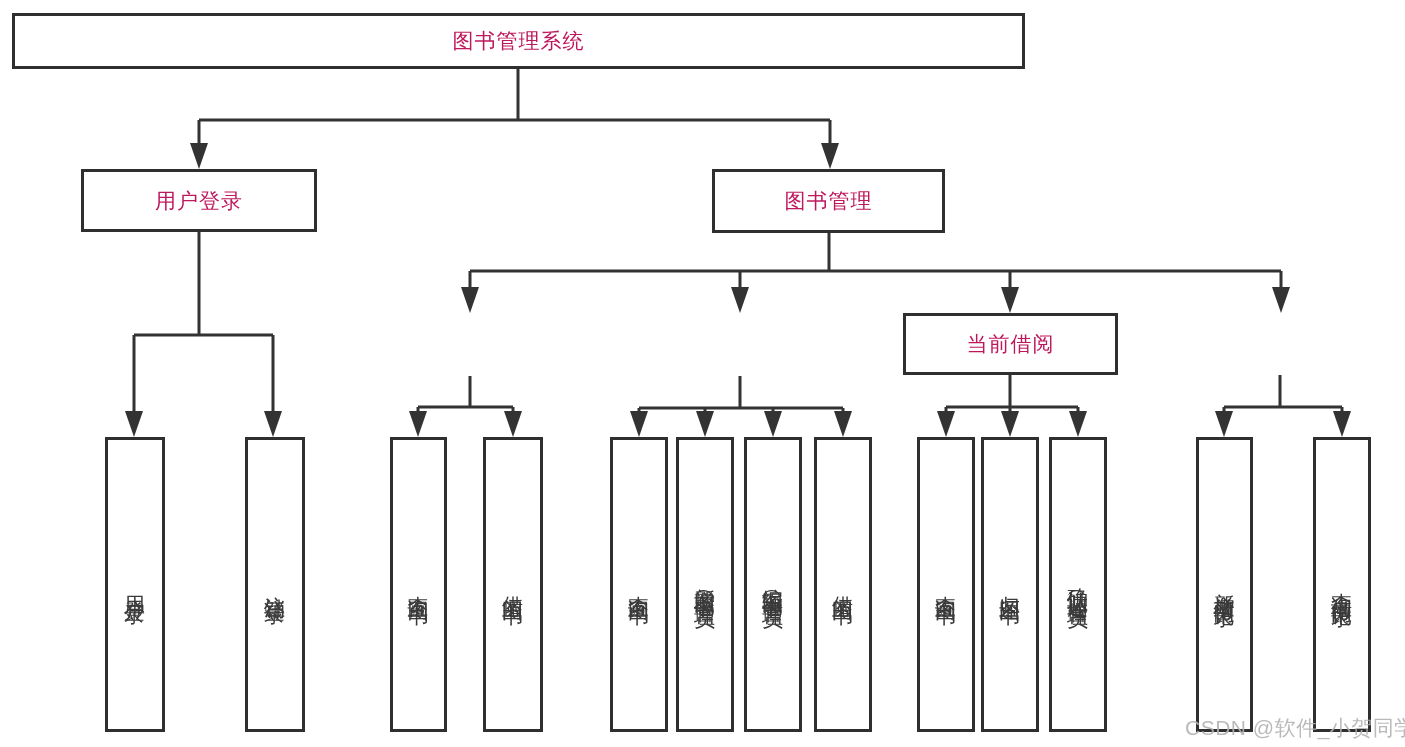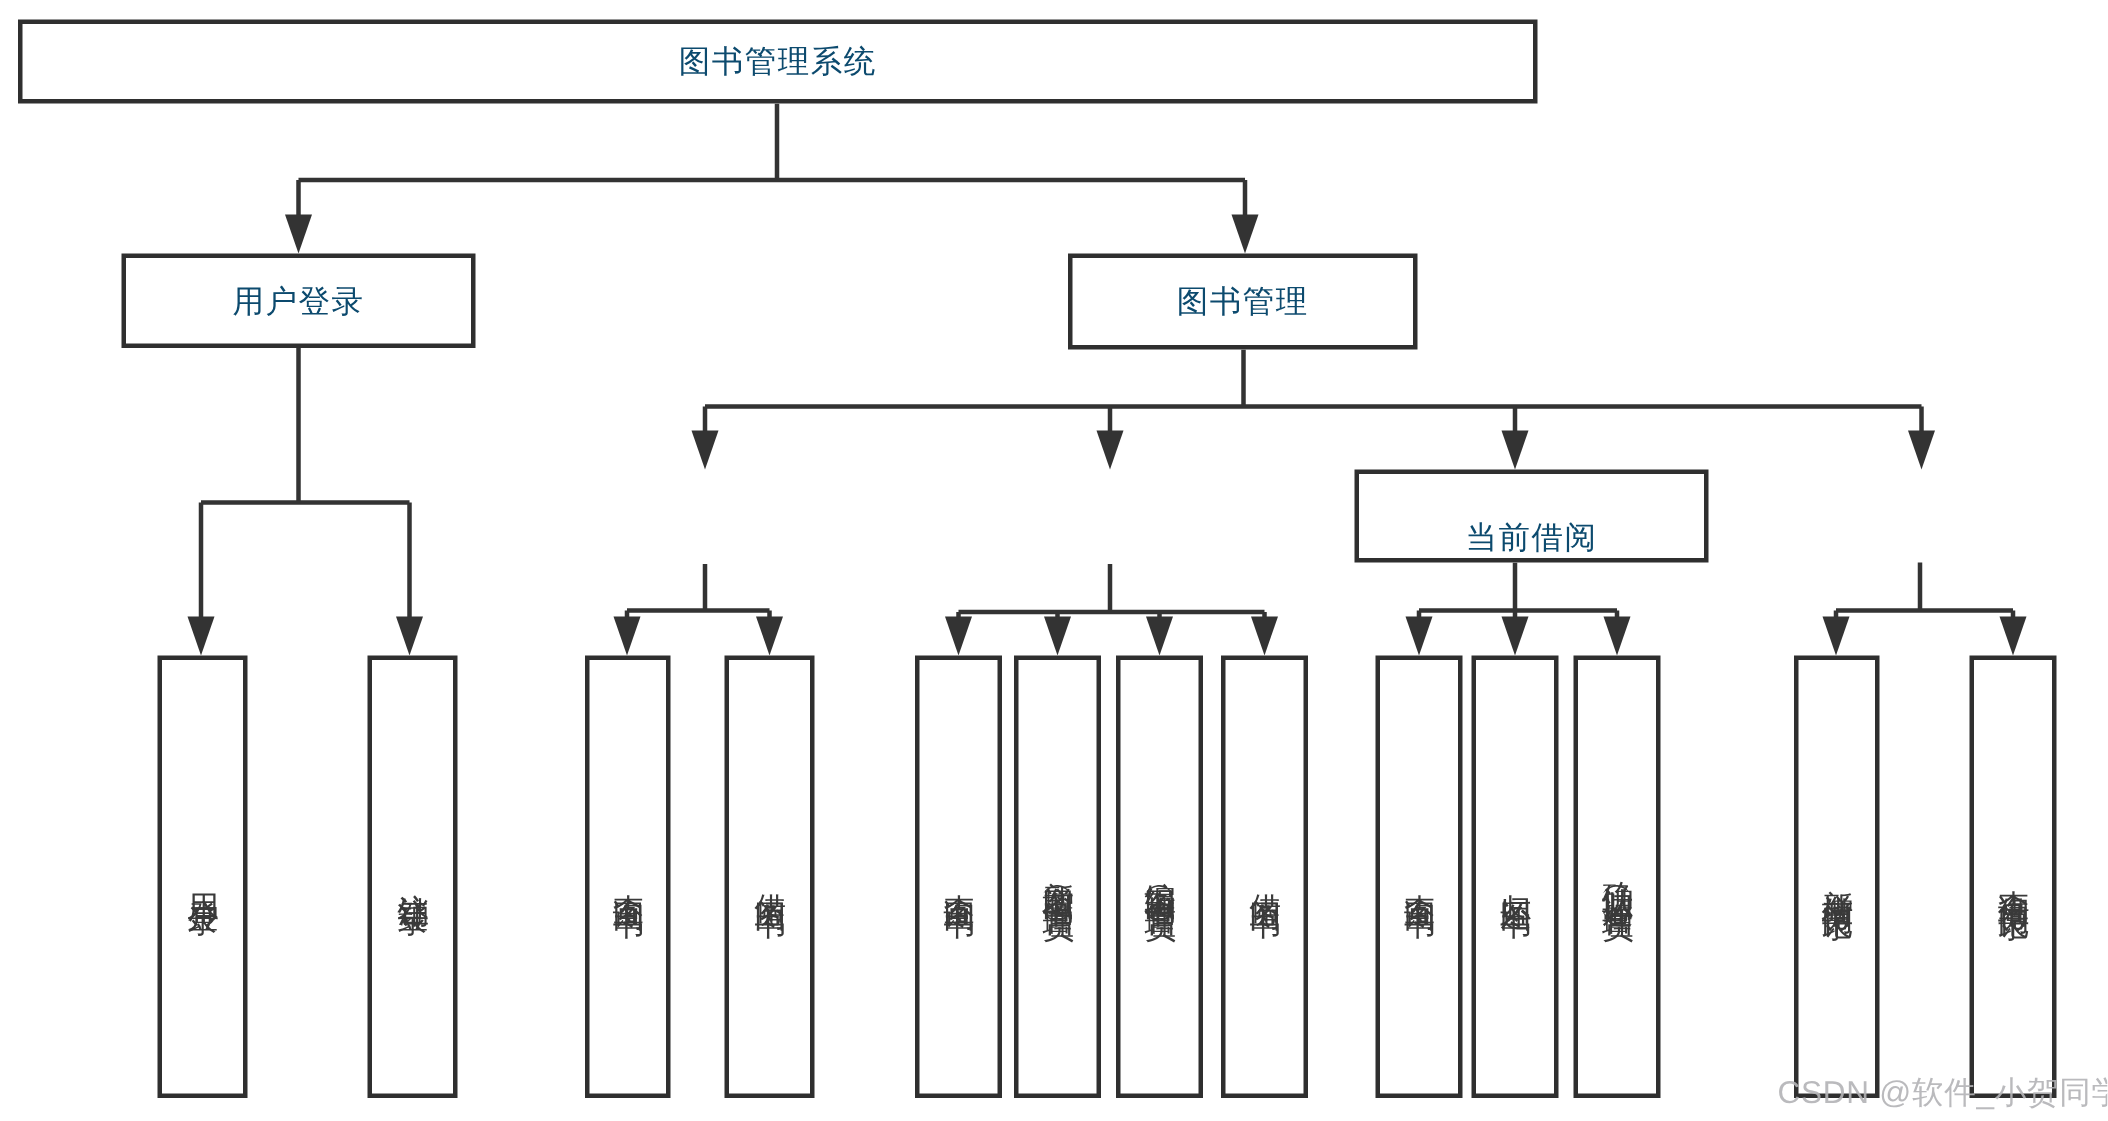--- a/index.html
+++ b/index.html
@@ -25,21 +25,21 @@
     position: absolute;
     box-sizing: border-box;
     border: 3px solid #2f2f2f;
     background: #ffffff;
     display: flex;
     align-items: center;
     justify-content: center;
     z-index: 2;
   }
   .box .lbl {
-    color: #0c4a6e;
+    color: #be185d;
     font-size: 21px;
     letter-spacing: 1px;
     white-space: nowrap;
   }
   .vbox {
     position: absolute;
     box-sizing: border-box;
     border: 3px solid #2f2f2f;
     background: #ffffff;
     display: flex;
@@ -111,21 +111,21 @@
     <span class="lbl">图书管理系统</span>
   </div>
 
   <div class="box" style="left:81px; top:169px; width:236px; height:63px;">
     <span class="lbl">用户登录</span>
   </div>
   <div class="box" style="left:712px; top:169px; width:233px; height:64px;">
     <span class="lbl">图书管理</span>
   </div>
 
-  <div class="box" style="left:903px; top:313px; width:236px; height:62px;align-items:flex-end;">
+  <div class="box" style="left:903px; top:313px; width:215px; height:62px;">
     <span class="lbl">当前借阅</span>
   </div>
 
   <div class="vbox" style="left:105px; width:60px;">
     <span class="vlbl">用户登录</span>
   </div>
   <div class="vbox" style="left:245px; width:60px;">
     <span class="vlbl">注销登录</span>
   </div>
 

